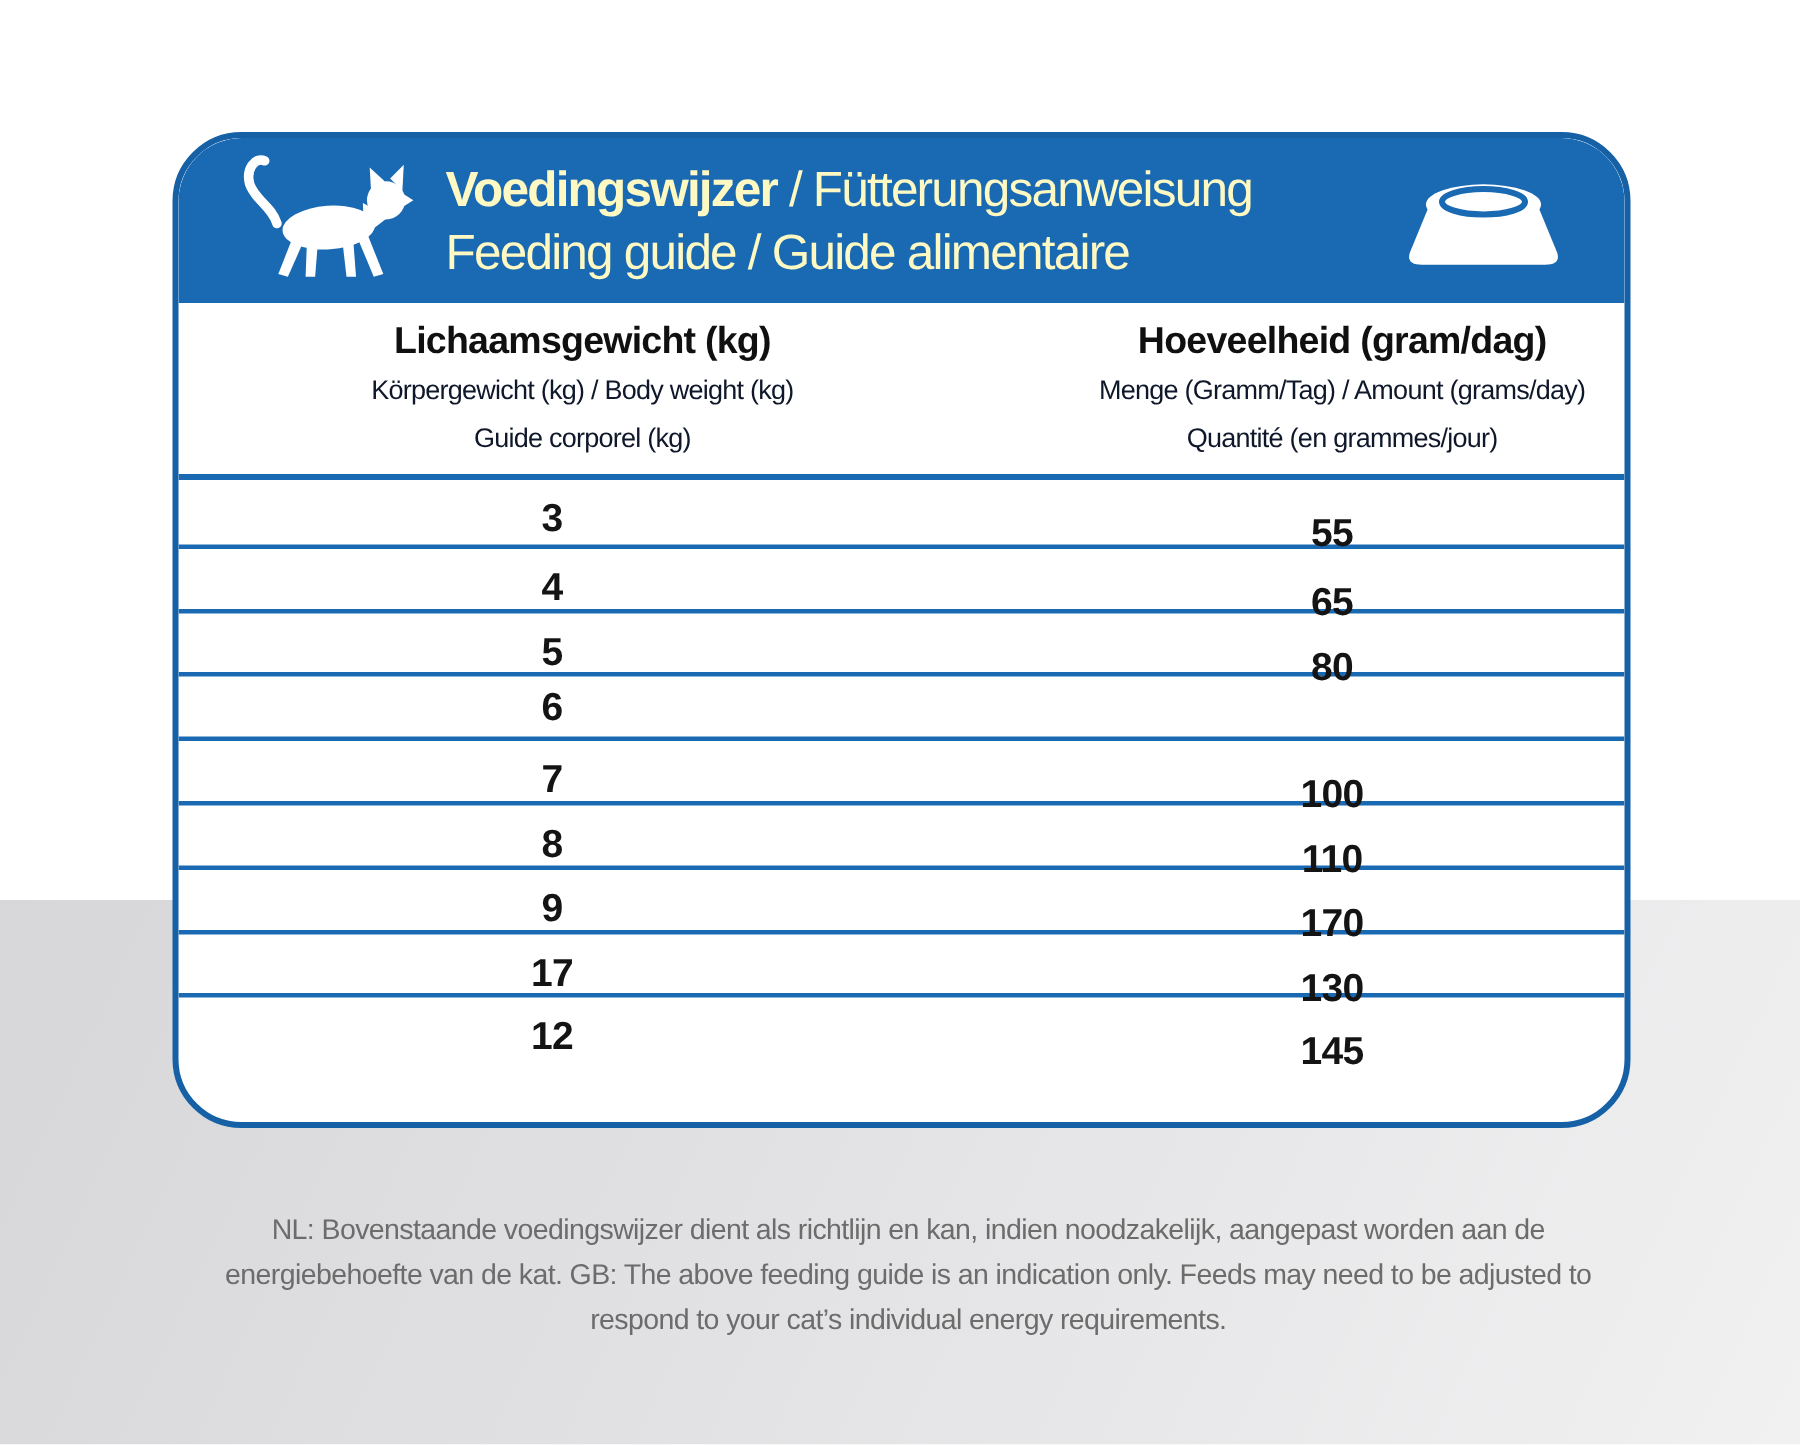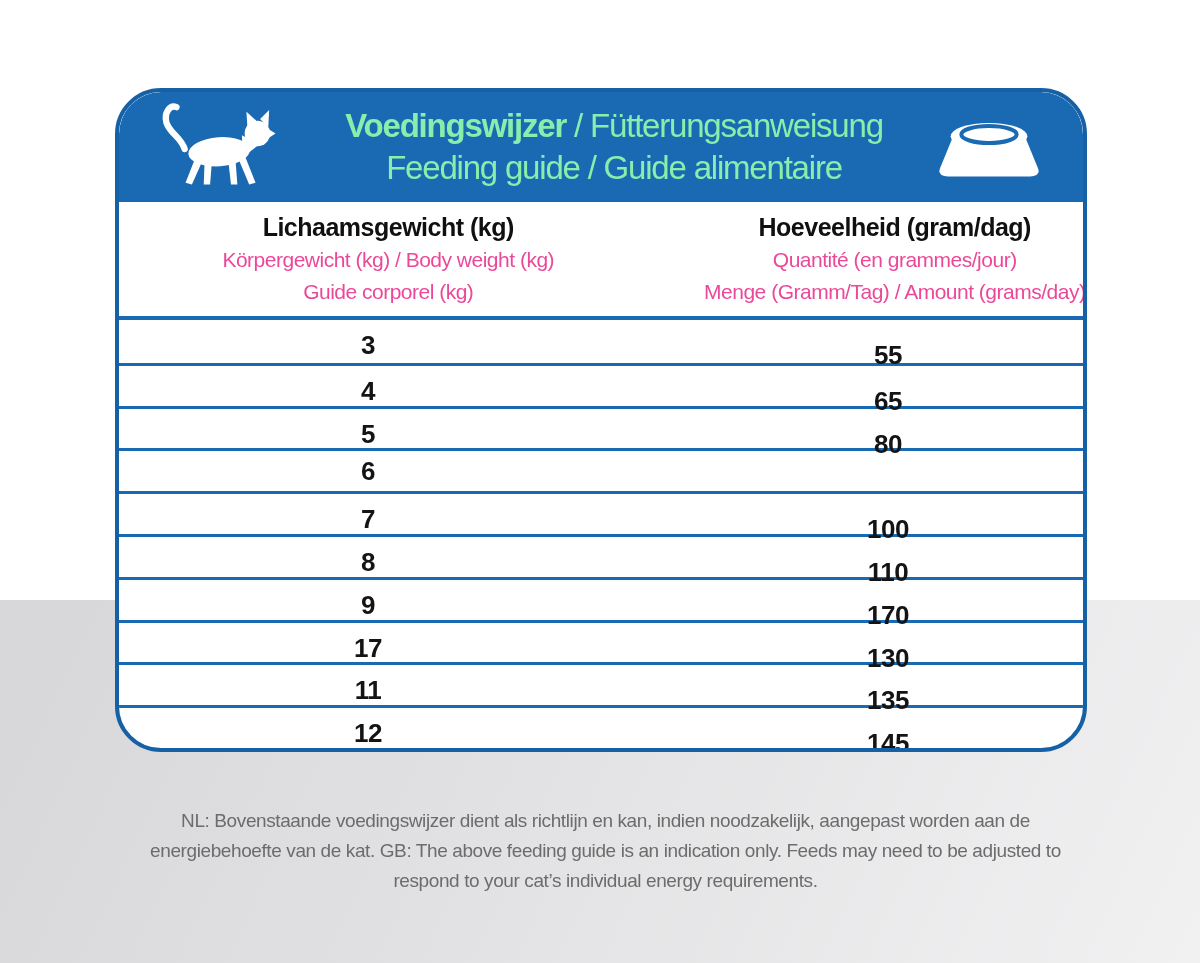--- a/index.html
+++ b/index.html
@@ -32,42 +32,41 @@
     border-radius: 42px 42px 0 0;
     display: flex;
     align-items: center;
     padding: 0 26px;
     box-sizing: border-box;
   }
   .icon-cat { width: 152px; height: 100px; flex: 0 0 auto; margin-top: 4px; }
   .icon-bowl { width: 116px; height: 84px; flex: 0 0 auto; margin-right: 10px; }
   .header-titles {
     flex: 1 1 auto;
-    text-align: center;
-    color: #86efac;
+    color: #fef9c3;
     letter-spacing: -1.2px;
   }
   .title-line1 { font-size: 33px; font-weight: normal; line-height: 42px; }
   .title-line1 b { font-weight: bold; }
   .title-line2 { font-size: 33px; font-weight: normal; line-height: 42px; }
 
   .colhead {
     height: 118px;
     box-sizing: border-box;
     border-bottom: 4px solid #1a69b3;
     display: grid;
     grid-template-columns: 1fr 1fr;
     align-items: center;
     padding-left: 27px;
   }
   .colhead-cell { text-align: center; color: #101010; position: relative; }
   .colhead-cell.shift-left  { left: 8px; }
   .colhead-cell.shift-right { left: 46px; }
   .col-title { font-size: 25px; font-weight: bold; line-height: 34px; letter-spacing: -0.5px; }
-  .col-sub   { font-size: 21px; font-weight: normal; line-height: 32px; letter-spacing: -0.5px; color: #ec4899; }
+  .col-sub   { font-size: 18px; font-weight: normal; line-height: 32px; letter-spacing: -0.5px; color: #0f172a; }
 
   .rows { }
   .row {
     height: 42.8px;
     box-sizing: border-box;
     display: grid;
     grid-template-columns: 1fr 1fr;
     align-items: center;
   }
   .row + .row { border-top: 3px solid #1a69b3; }
@@ -134,22 +133,22 @@
   </div>
 
   <div class="colhead">
     <div class="colhead-cell shift-left">
       <div class="col-title">Lichaamsgewicht (kg)</div>
       <div class="col-sub">Körpergewicht (kg) / Body weight (kg)</div>
       <div class="col-sub">Guide corporel (kg)</div>
     </div>
     <div class="colhead-cell shift-right">
       <div class="col-title">Hoeveelheid (gram/dag)</div>
+      <div class="col-sub">Menge (Gramm/Tag) / Amount (grams/day)</div>
       <div class="col-sub">Quantité (en grammes/jour)</div>
-      <div class="col-sub">Menge (Gramm/Tag) / Amount (grams/day)</div>
     </div>
   </div>
 
   <div class="rows">
     <div class="row">
       <div class="cell shift-left">3</div>
       <div class="cell shift-right">55</div>
     </div>
     <div class="row">
       <div class="cell shift-left">4</div>
@@ -172,24 +171,20 @@
     </div>
     <div class="row">
       <div class="cell shift-left">9</div>
       <div class="cell shift-right">170</div>
     </div>
     <div class="row">
       <div class="cell shift-left">17</div>
       <div class="cell shift-right">130</div>
     </div>
     <div class="row">
-      <div class="cell shift-left">11</div>
-      <div class="cell shift-right">135</div>
-    </div>
-    <div class="row">
       <div class="cell shift-left">12</div>
       <div class="cell shift-right">145</div>
     </div>
   </div>
 
 </div>
 
 <div class="footer-note-wrap">
   <div class="footer-note">NL: Bovenstaande voedingswijzer dient als richtlijn en kan, indien noodzakelijk, aangepast worden aan de energiebehoefte van de kat. GB: The above feeding guide is an indication only. Feeds may need to be adjusted to respond to your cat’s individual energy requirements.</div>
 </div>

